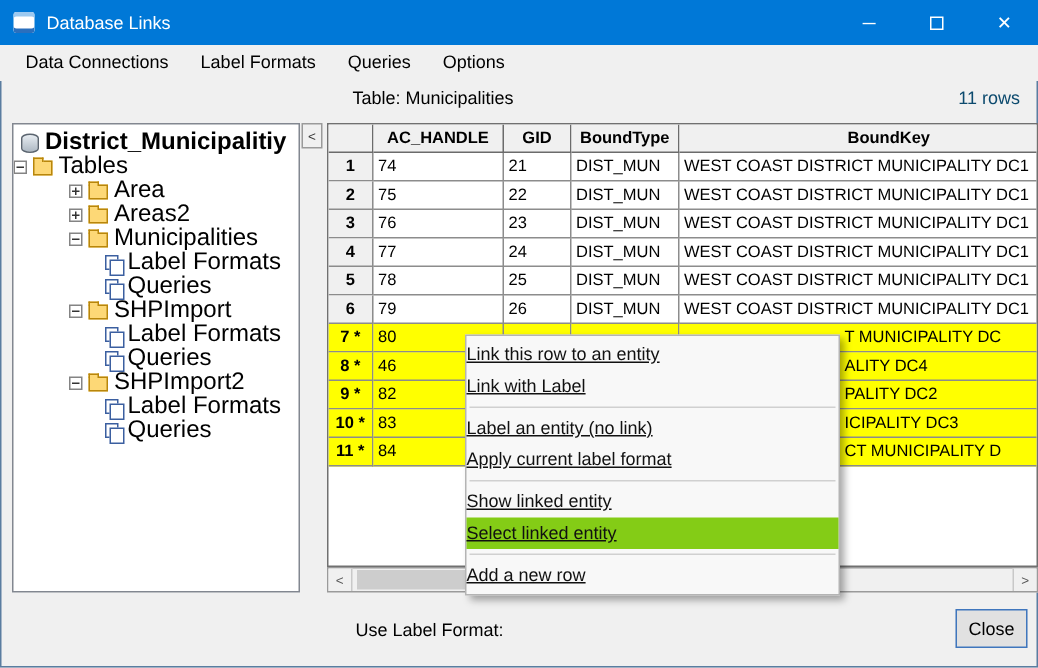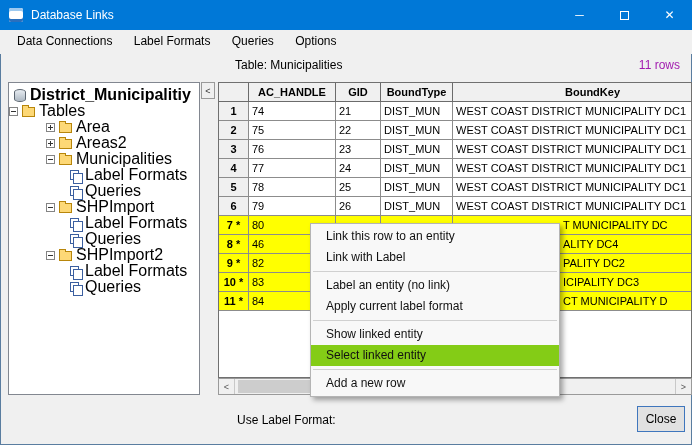--- a/index.html
+++ b/index.html
@@ -13,21 +13,21 @@
   .win-buttons { position: absolute; right: 0; top: 0; height: 30px; display: flex; }
   .win-btn { width: 45px; height: 30px; color: #fff; font-size: 12px; display: flex; align-items: center; justify-content: center; cursor: default; }
   .max-glyph { width: 9px; height: 9px; border: 1px solid #fff; display: inline-block; }
 
   
   .menubar { position: absolute; left: 0; top: 30px; width: 692px; height: 24px; background: #f0f0f0; font-size: 12px; color: #000; padding-left: 8px; }
   .menu-item { display: inline-block; padding: 4px 9px; }
 
   
   .table-label { position: absolute; left: 235px; top: 58px; font-size: 12px; color: #000; }
-  .row-count { position: absolute; right: 12px; top: 58px; font-size: 12px; color: #a21caf; }
+  .row-count { position: absolute; right: 12px; top: 58px; font-size: 12px; color: #0c4a6e; }
 
   
   .tree-panel { position: absolute; left: 8px; top: 82px; width: 192px; height: 313px; background: #ffffff; border: 1px solid #828790; font-size: 16px; padding-top: 4px; overflow: hidden; }
   .tree-item { height: 16px; display: flex; align-items: center; white-space: nowrap; }
   .lvl0 { padding-left: 5px; } .lvl1 { } .lvl2 { padding-left: 37px; } .lvl3 { padding-left: 61px; }
   .tree-label { margin-left: 4px; color: #000; }
   .root-label { font-weight: bold; }
   .expander { position: relative; width: 9px; height: 9px; border: 1px solid #848484; background: #fff; flex: 0 0 9px; margin-right: 4px; }
   .expander::before { content: ""; position: absolute; left: 1px; top: 3px; width: 5px; height: 1px; background: #333; }
   .expander.plus::after { content: ""; position: absolute; left: 3px; top: 1px; width: 1px; height: 5px; background: #333; }
@@ -52,21 +52,21 @@
 
   
   .hscroll { position: absolute; left: 218px; top: 378px; width: 474px; height: 17px; background: #f0f0f0; border: 1px solid #9a9a9a; z-index: 1; }
   .hs-arrow { position: absolute; top: 0; width: 16px; height: 15px; font-size: 9px; color: #555; display: flex; align-items: center; justify-content: center; background: #f0f0f0; }
   .hs-left { left: 0; border-right: 1px solid #c8c8c8; }
   .hs-right { right: 0; border-left: 1px solid #c8c8c8; }
   .hs-thumb { position: absolute; left: 19px; top: 1px; width: 95px; height: 13px; background: #cdcdcd; }
 
   
   .context-menu { position: absolute; left: 310px; top: 223px; width: 250px; background: #f8f8f8; border: 1px solid #b4b4b4; box-shadow: 3px 3px 5px rgba(0,0,0,0.35); z-index: 20; padding: 2px 0; font-size: 12px; }
-  .cm-item { height: 21px; line-height: 21px; padding-left: 15px; color: #111; white-space: nowrap; }
+  .cm-item { height: 21px; line-height: 21px; color: #111; white-space: nowrap; text-decoration: underline; }
   .cm-item.hl-item { background: #84cc16; }
   .cm-sep { border-top: 1px solid #d0d0d0; margin: 3px 2px; }
 
   
   .footer-label { position: absolute; left: 237px; top: 413px; font-size: 12px; color: #000; }
   .close-btn { position: absolute; left: 637px; top: 406px; width: 48px; height: 26px; background: #e1e1e1; border: 1px solid #3f76bd; font-size: 12px; color: #000; display: flex; align-items: center; justify-content: center; }
 </style>
 </head>
 <body>
 

